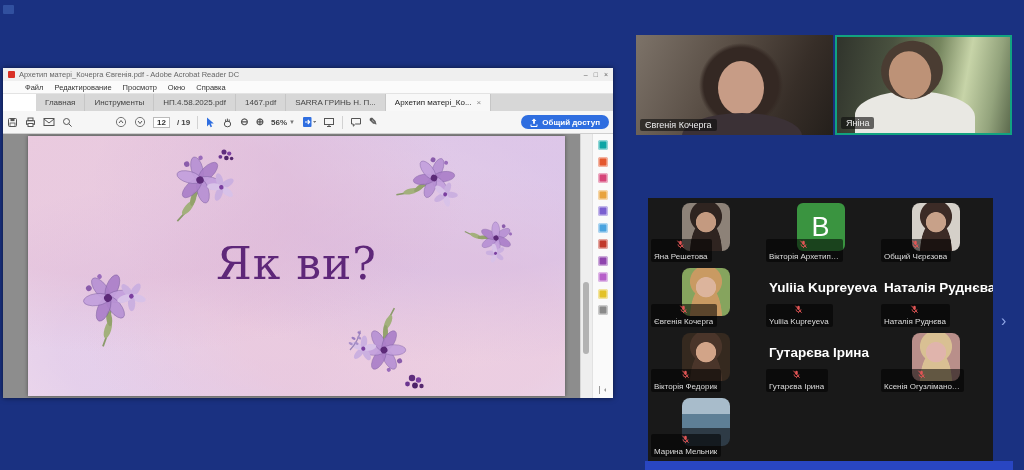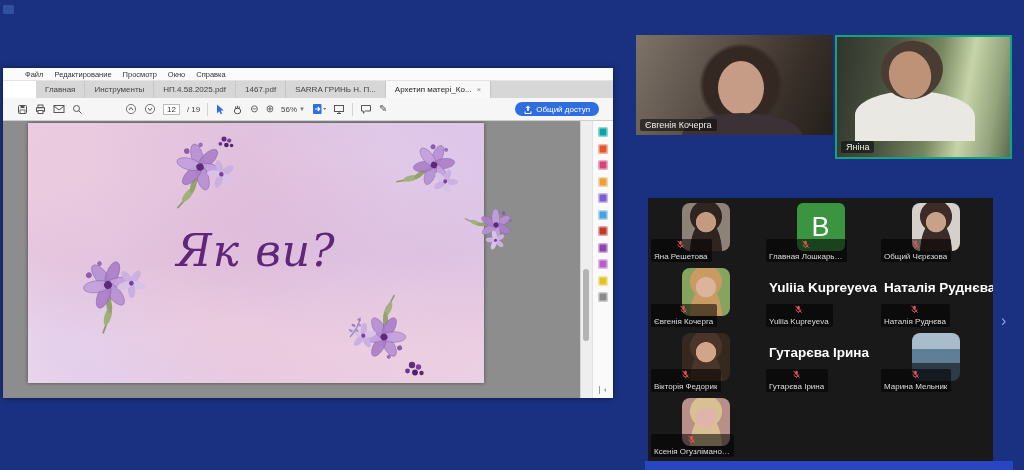--- a/index.html
+++ b/index.html
@@ -15,56 +15,56 @@
   .adobe-logo{width:7px;height:7px;background:#d93025;border-radius:1px;margin-right:4px;flex:0 0 auto;}
   .win-controls{margin-left:auto;display:flex;gap:6px;font-size:7px;color:#666;}
   .menubar{height:12px;background:#fbfbfb;display:flex;gap:11px;padding:0 22px;font-size:7.5px;
            color:#333;align-items:center;border-bottom:1px solid #e3e3e3;flex:0 0 auto;}
   .menu-item{cursor:default;}
   .tabbar{height:17px;background:#d7d7d7;display:flex;align-items:stretch;font-size:8px;color:#444;flex:0 0 auto;margin-left:33px;}
   .tab{padding:0 9px;display:flex;align-items:center;gap:5px;border-right:1px solid #c6c6c6;white-space:nowrap;}
   .tab.active{background:#f8f8f8;color:#222;}
   .tab .close{color:#888;font-size:8px;}
   .toolbar{height:22px;background:#f6f6f6;border-bottom:1px solid #cfcfcf;display:flex;align-items:center;
-           padding:0 14px;gap:7px;font-size:8px;color:#444;flex:0 0 auto;}
+           padding:0 4px;gap:7px;font-size:8px;color:#444;flex:0 0 auto;font-weight:bold;}
   .tb-sep{width:1px;height:13px;background:#d2d2d2;}
   .tb-icon{display:flex;align-items:center;gap:1px;color:#555;}
   .tb-glyph{font-size:10px;line-height:10px;color:#555;}
   .page-box{border:1px solid #bbb;background:#fff;padding:0 3px;font-size:8px;color:#333;}
   .zoom-box{display:flex;align-items:center;gap:2px;}
   .caret{font-size:6px;color:#777;}
   .share-btn{margin-left:auto;background:#2f6ee0;color:#fff;border-radius:9px;padding:2.5px 9px;
              font-size:8px;display:flex;gap:4px;align-items:center;}
   .docwrap{flex:1;display:flex;min-height:0;}
   .docarea{position:relative;width:590px;background:#8d8d8d;overflow:hidden;}
-  .slide{position:absolute;left:25px;top:2px;width:456px;height:260px;box-shadow:0 0 4px rgba(0,0,0,.45);
+  .slide{position:absolute;left:25px;top:2px;width:537px;height:260px;box-shadow:0 0 4px rgba(0,0,0,.45);
     background:
       radial-gradient(ellipse at 18% 25%, rgba(224,183,212,.55) 0 28%, transparent 55%),
       radial-gradient(ellipse at 80% 18%, rgba(205,178,226,.50) 0 30%, transparent 60%),
       radial-gradient(ellipse at 70% 75%, rgba(236,198,216,.60) 0 30%, transparent 60%),
       radial-gradient(ellipse at 30% 80%, rgba(214,190,232,.45) 0 25%, transparent 55%),
       radial-gradient(ellipse at 55% 45%, rgba(247,228,238,.85) 0 40%, transparent 70%),
-      linear-gradient(135deg,#f6e3ec,#eedbee 60%,#e9d9f0); font-style: italic;}
+      linear-gradient(135deg,#f6e3ec,#eedbee 60%,#e9d9f0);}
   .slide-title{position:absolute;left:0;width:100%;top:50%;transform:translateY(-54%);text-align:center;
                font-family:"DejaVu Serif","Liberation Serif",serif;font-size:44px;color:#5e2779;letter-spacing:1px;}
   .flowers{position:absolute;left:0;top:0;}
   .scrollbar{position:absolute;right:0;top:0;width:11px;height:100%;background:#eeeeee;border-left:1px solid #d5d5d5;}
   .scroll-thumb{position:absolute;left:2px;width:6px;top:148px;height:72px;background:#b3b3b3;border-radius:3px;}
   .toolpanel{width:20px;background:#fafafa;border-left:1px solid #e2e2e2;display:flex;flex-direction:column;
              align-items:center;padding:6px 0 4px 0;gap:6.5px;flex:0 0 auto;}
   .tool-dot{width:10px;height:10px;border-radius:2.5px;box-shadow:inset 0 0 0 1.6px rgba(255,255,255,.55);}
   .collapse-handle{margin-top:auto;width:8px;height:8px;border-left:1.5px solid #999;position:relative;}
   .collapse-handle:after{content:"";position:absolute;left:2px;top:1.5px;border:2.5px solid transparent;
              border-right-color:#999;}
 
   
   .video{position:absolute;overflow:hidden;background:#222;}
   .video1{left:636px;top:35px;width:197px;height:100px;
     background:linear-gradient(115deg,#7d7369 0%,#5a4f46 40%,#372e28 75%,#241f1b 100%);}
-  .video2{left:835px;top:35px;width:177px;height:124px;border:2px solid #12a380;box-sizing:border-box;
+  .video2{left:835px;top:35px;width:177px;height:100px;border:2px solid #12a380;box-sizing:border-box;
     background:linear-gradient(100deg,#30342c 0%,#49513f 30%,#76865f 55%,#c7d4a8 72%,#93a37c 88%,#5d6b4e 100%);}
   .person{position:absolute;}
   .p1-hair{left:62px;top:8px;width:86px;height:84px;border-radius:50%;
     background:radial-gradient(circle,#342823 0 62%,rgba(0,0,0,0) 70%);}
   .p1-face{left:82px;top:26px;width:46px;height:54px;border-radius:50%;background:#c79c86;}
   .p1-body{left:46px;top:78px;width:120px;height:46px;border-radius:50% 50% 0 0;background:#3b3136;}
   .p2-hair{left:44px;top:4px;width:62px;height:58px;border-radius:50%;background:#4a3c32;transform:rotate(-14deg);}
   .p2-face{left:52px;top:14px;width:42px;height:48px;border-radius:50%;background:#bd9277;transform:rotate(-14deg);}
   .p2-body{left:18px;top:54px;width:120px;height:50px;border-radius:48% 52% 0 0;background:#e9e8e3;}
   .vname{position:absolute;left:4px;bottom:4px;background:rgba(15,15,15,.62);color:#eee;font-size:9px;
@@ -84,20 +84,29 @@
   .bottom-strip{position:absolute;left:645px;top:461px;width:368px;height:9px;background:#2946c2;}
   .next-arrow{position:absolute;left:1001px;top:313px;color:#8fa5e6;font-size:16px;line-height:16px;}
 </style>
 </head>
 <body>
 
 <div id="stage">
   <div class="corner-dot"></div>
 
   <div class="acrobat">
+    <div class="titlebar">
+      <span class="adobe-logo"></span>
+      <span>Архетип матері_Кочерга Євгенія.pdf - Adobe Acrobat Reader DC</span>
+      <span class="win-controls">
+        <span>–</span>
+        <span>□</span>
+        <span>×</span>
+      </span>
+    </div>
     <div class="menubar" id="menubar">
         <span class="menu-item">Файл</span>
         <span class="menu-item">Редактирование</span>
         <span class="menu-item">Просмотр</span>
         <span class="menu-item">Окно</span>
         <span class="menu-item">Справка</span>
       </div>
     <div class="tabbar" id="tabbar">
         <div class="tab">
           <span>Главная</span>
@@ -325,21 +334,21 @@
       </div>
       <div class="ptile">
         <div class="pinitial">В</div>
         <div class="plabel">
           <svg width="9" height="9" viewBox="0 0 10 10">
             <rect x="3.6" y="0.8" width="2.8" height="4.6" rx="1.4" fill="#e25555"></rect>
             <path d="M2.2 4.8a2.8 2.8 0 0 0 5.6 0" fill="none" stroke="#e25555" stroke-width="0.9"></path>
             <line x1="5" y1="7.6" x2="5" y2="9" stroke="#e25555" stroke-width="0.9"></line>
             <line x1="1.6" y1="0.8" x2="8.4" y2="8.6" stroke="#e25555" stroke-width="1.1"></line>
           </svg>
-          <span>Главная Лошкарь…</span>
+          <span>Вікторія Архетип…</span>
         </div>
       </div>
       <div class="ptile">
         <div class="pavatar" style="background:radial-gradient(circle at 50% 40%,#c8a189 0 26%,rgba(0,0,0,0) 28%),radial-gradient(circle at 50% 28%,#3c2b26 0 37%,rgba(0,0,0,0) 39%),radial-gradient(ellipse at 50% 104%,#3c2b26 0 46%,rgba(0,0,0,0) 48%),#d5d0c9;"></div>
         <div class="plabel">
           <svg width="9" height="9" viewBox="0 0 10 10">
             <rect x="3.6" y="0.8" width="2.8" height="4.6" rx="1.4" fill="#e25555"></rect>
             <path d="M2.2 4.8a2.8 2.8 0 0 0 5.6 0" fill="none" stroke="#e25555" stroke-width="0.9"></path>
             <line x1="5" y1="7.6" x2="5" y2="9" stroke="#e25555" stroke-width="0.9"></line>
             <line x1="1.6" y1="0.8" x2="8.4" y2="8.6" stroke="#e25555" stroke-width="1.1"></line>
@@ -401,39 +410,39 @@
           <svg width="9" height="9" viewBox="0 0 10 10">
             <rect x="3.6" y="0.8" width="2.8" height="4.6" rx="1.4" fill="#e25555"></rect>
             <path d="M2.2 4.8a2.8 2.8 0 0 0 5.6 0" fill="none" stroke="#e25555" stroke-width="0.9"></path>
             <line x1="5" y1="7.6" x2="5" y2="9" stroke="#e25555" stroke-width="0.9"></line>
             <line x1="1.6" y1="0.8" x2="8.4" y2="8.6" stroke="#e25555" stroke-width="1.1"></line>
           </svg>
           <span>Гутарєва Ірина</span>
         </div>
       </div>
       <div class="ptile">
+        <div class="pavatar" style="background:radial-gradient(circle at 50% 40%,#e0b4ac 0 26%,rgba(0,0,0,0) 28%),radial-gradient(circle at 50% 28%,#d9c093 0 37%,rgba(0,0,0,0) 39%),radial-gradient(ellipse at 50% 104%,#d9c093 0 46%,rgba(0,0,0,0) 48%),#b98f8a;"></div>
+        <div class="plabel">
+          <svg width="9" height="9" viewBox="0 0 10 10">
+            <rect x="3.6" y="0.8" width="2.8" height="4.6" rx="1.4" fill="#e25555"></rect>
+            <path d="M2.2 4.8a2.8 2.8 0 0 0 5.6 0" fill="none" stroke="#e25555" stroke-width="0.9"></path>
+            <line x1="5" y1="7.6" x2="5" y2="9" stroke="#e25555" stroke-width="0.9"></line>
+            <line x1="1.6" y1="0.8" x2="8.4" y2="8.6" stroke="#e25555" stroke-width="1.1"></line>
+          </svg>
+          <span>Ксенія Огузлімано…</span>
+        </div>
+      </div>
+      <div class="ptile">
         <div class="pavatar" style="background:linear-gradient(180deg,#a8bccb 0 34%,#5e7f96 34% 62%,#2e3b46 62% 100%);"></div>
         <div class="plabel">
           <svg width="9" height="9" viewBox="0 0 10 10">
             <rect x="3.6" y="0.8" width="2.8" height="4.6" rx="1.4" fill="#e25555"></rect>
             <path d="M2.2 4.8a2.8 2.8 0 0 0 5.6 0" fill="none" stroke="#e25555" stroke-width="0.9"></path>
             <line x1="5" y1="7.6" x2="5" y2="9" stroke="#e25555" stroke-width="0.9"></line>
             <line x1="1.6" y1="0.8" x2="8.4" y2="8.6" stroke="#e25555" stroke-width="1.1"></line>
           </svg>
           <span>Марина Мельник</span>
-        </div>
-      </div>
-      <div class="ptile">
-        <div class="pavatar" style="background:radial-gradient(circle at 50% 40%,#e0b4ac 0 26%,rgba(0,0,0,0) 28%),radial-gradient(circle at 50% 28%,#d9c093 0 37%,rgba(0,0,0,0) 39%),radial-gradient(ellipse at 50% 104%,#d9c093 0 46%,rgba(0,0,0,0) 48%),#b98f8a;"></div>
-        <div class="plabel">
-          <svg width="9" height="9" viewBox="0 0 10 10">
-            <rect x="3.6" y="0.8" width="2.8" height="4.6" rx="1.4" fill="#e25555"></rect>
-            <path d="M2.2 4.8a2.8 2.8 0 0 0 5.6 0" fill="none" stroke="#e25555" stroke-width="0.9"></path>
-            <line x1="5" y1="7.6" x2="5" y2="9" stroke="#e25555" stroke-width="0.9"></line>
-            <line x1="1.6" y1="0.8" x2="8.4" y2="8.6" stroke="#e25555" stroke-width="1.1"></line>
-          </svg>
-          <span>Ксенія Огузлімано…</span>
         </div>
       </div>
     </div>
   <div class="bottom-strip"></div>
   <div class="next-arrow">›</div>
 </div>
 
 </body></html>

